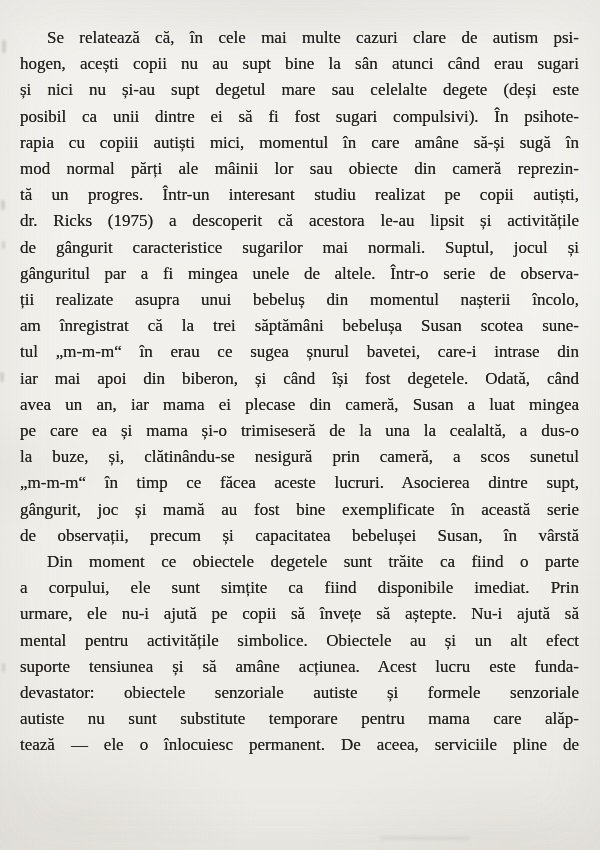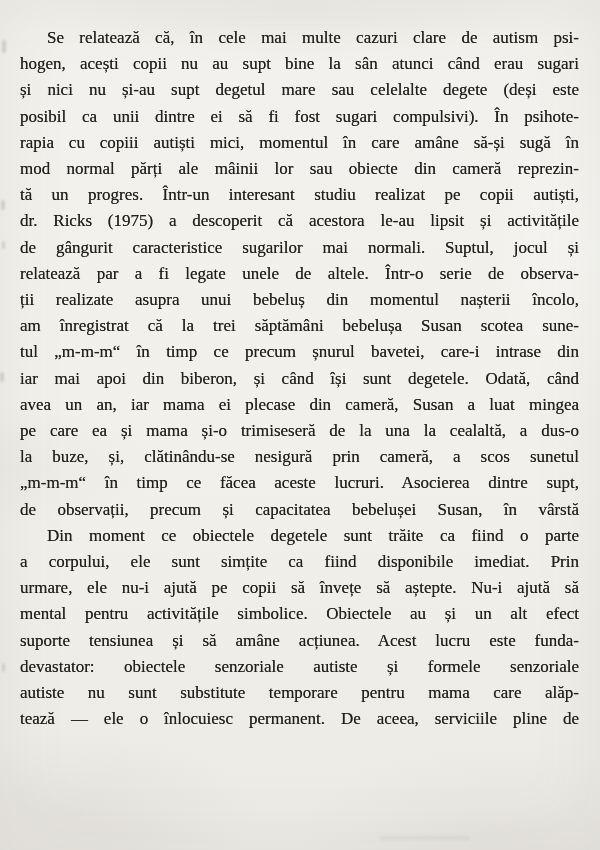--- a/index.html
+++ b/index.html
@@ -78,29 +78,30 @@
   <div class="text-block">
       <div class="line indent"><span>Se relatează că, în cele mai multe cazuri clare de autism psi-</span></div>
       <div class="line"><span>hogen, acești copii nu au supt bine la sân atunci când erau sugari</span></div>
       <div class="line"><span>și nici nu și-au supt degetul mare sau celelalte degete (deși este</span></div>
       <div class="line"><span>posibil ca unii dintre ei să fi fost sugari compulsivi). În psihote-</span></div>
       <div class="line"><span>rapia cu copiii autiști mici, momentul în care amâne să-și sugă în</span></div>
       <div class="line"><span>mod normal părți ale mâinii lor sau obiecte din cameră reprezin-</span></div>
       <div class="line"><span>tă un progres. Într-un interesant studiu realizat pe copii autiști,</span></div>
       <div class="line"><span>dr. Ricks (1975) a descoperit că acestora le-au lipsit și activitățile</span></div>
       <div class="line"><span>de gângurit caracteristice sugarilor mai normali. Suptul, jocul și</span></div>
-      <div class="line"><span>relatează par a fi legate unele de altele. Într-o serie de observa-</span></div>
+      <div class="line"><span>gânguritul par a fi mingea unele de altele. Într-o serie de observa-</span></div>
       <div class="line"><span>ții realizate asupra unui bebeluș din momentul nașterii încolo,</span></div>
       <div class="line"><span>am înregistrat că la trei săptămâni bebelușa Susan scotea sune-</span></div>
-      <div class="line"><span>tul „m-m-m“ în timp ce precum șnurul bavetei, care-i intrase din</span></div>
-      <div class="line"><span>iar mai apoi din biberon, și când își sunt degetele. Odată, când</span></div>
+      <div class="line"><span>tul „m-m-m“ în erau ce sugea șnurul bavetei, care-i intrase din</span></div>
+      <div class="line"><span>iar mai apoi din biberon, și când își fost degetele. Odată, când</span></div>
       <div class="line"><span>avea un an, iar mama ei plecase din cameră, Susan a luat mingea</span></div>
       <div class="line"><span>pe care ea și mama și-o trimiseseră de la una la cealaltă, a dus-o</span></div>
       <div class="line"><span>la buze, și, clătinându-se nesigură prin cameră, a scos sunetul</span></div>
       <div class="line"><span>„m-m-m“ în timp ce făcea aceste lucruri. Asocierea dintre supt,</span></div>
+      <div class="line"><span>gângurit, joc și mamă au fost bine exemplificate în această serie</span></div>
       <div class="line"><span>de observații, precum și capacitatea bebelușei Susan, în vârstă</span></div>
       <div class="line indent"><span>Din moment ce obiectele degetele sunt trăite ca fiind o parte</span></div>
       <div class="line"><span>a corpului, ele sunt simțite ca fiind disponibile imediat. Prin</span></div>
       <div class="line"><span>urmare, ele nu-i ajută pe copii să învețe să aștepte. Nu-i ajută să</span></div>
       <div class="line"><span>mental pentru activitățile simbolice. Obiectele au și un alt efect</span></div>
       <div class="line"><span>suporte tensiunea și să amâne acțiunea. Acest lucru este funda-</span></div>
       <div class="line"><span>devastator: obiectele senzoriale autiste și formele senzoriale</span></div>
       <div class="line"><span>autiste nu sunt substitute temporare pentru mama care alăp-</span></div>
       <div class="line"><span>tează — ele o </span><span class="italic">înlocuiesc</span><span> permanent. De aceea, serviciile pline de</span></div>
     </div>

